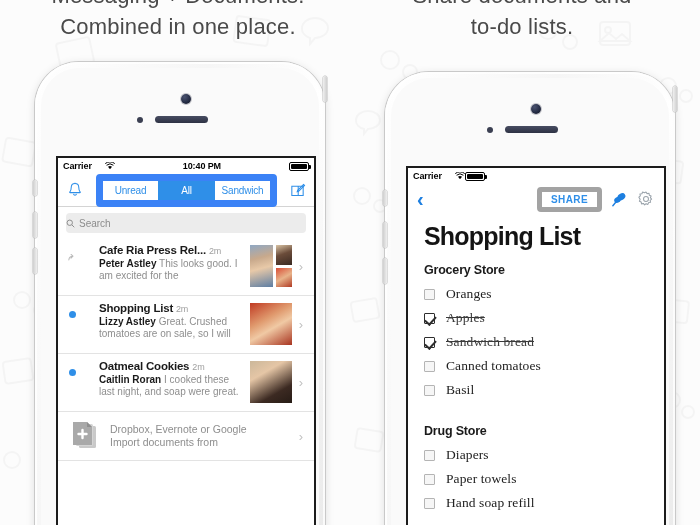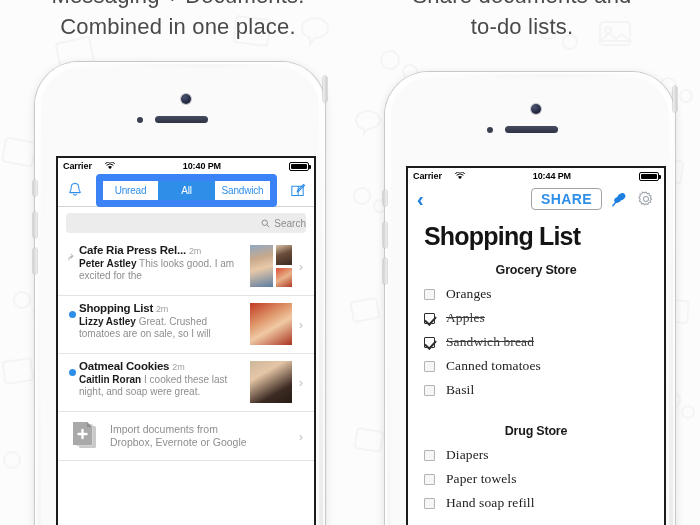--- a/index.html
+++ b/index.html
@@ -199,21 +199,21 @@
   .seg.active { background:#2f8fe8; color:#fff; }
 
   
   .searchwrap { padding:6px 8px 5px; background:#fff; }
   .searchbar {
     height:20px;
     background:#ececec;
     border-radius:4px;
     display:flex;
     align-items:center;
-    justify-content:flex-end;
+    justify-content:flex-start;
     gap:4px;
     color:#8c8c8c;
     font-size:10px;
   }
 
   
   .conv-list { background:#fff; }
   .conv {
     display:flex;
     padding:6px 8px 7px 8px;
@@ -225,21 +225,21 @@
     width:13px;
     flex:0 0 13px;
     padding-top:9px;
     display:flex;
     justify-content:center;
   }
   .dot-unread {
     width:7px; height:7px; border-radius:50%;
     background:#2f8fe8; display:block;
   }
-  .conv-body { flex:1; min-width:0; padding-right:4px; }
+  .conv-body { flex:1; min-width:0; padding-right:4px;margin-left:20px; }
   .conv-title {
     font-size:11.5px;
     font-weight:700;
     color:#1a1a1a;
     letter-spacing:-.2px;
     white-space:nowrap;
     overflow:hidden;
   }
   .conv-time {
     font-size:9px;
@@ -300,43 +300,42 @@
     height:30px;
     display:flex;
     align-items:center;
     padding:0 9px;
     background:#fff;
     gap:8px;
   }
   .back-chevron { color:#1d7fe0; font-size:20px; font-weight:700; line-height:1; }
   .nav-spacer { flex:1; }
   .share-btn {
-    border:1px solid #a3a3a3;
+    border:5px solid #a3a3a3;
     border-radius:4px;
     color:#2f8fe8;
-    font-size:14px;
+    font-size:10px;
     font-weight:700;
     letter-spacing:.4px;
     padding:2px 9px;
   }
   .doc-body { padding:8px 16px 0 16px; background:#fff; }
   .doc-title {
     font-size:25px;
     font-weight:700;
     color:#141414;
     letter-spacing:-.8px;
     margin-bottom:12px;
   }
   .sect-head {
     font-size:12.5px;
     font-weight:700;
     color:#1a1a1a;
     margin:8px 0 9px;
     letter-spacing:-.2px;
-    text-align:center;
   }
   .todo {
     display:flex;
     align-items:center;
     gap:11px;
     margin-bottom:8px;
   }
   .cbox {
     width:11px; height:11px;
     border:1px solid #b4b4b4;
@@ -542,22 +541,22 @@
             <div class="doc-icon">
               <svg width="26" height="30" viewBox="0 0 26 30">
                 <rect x="7" y="5" width="17" height="22" rx="1.5" fill="#c9c9c9"></rect>
                 <rect x="4" y="3" width="17" height="22" rx="1.5" fill="#d4d4d4"></rect>
                 <path d="M1 1 h14 l5 5 v18 h-19 z" fill="#a9a9a9"></path>
                 <path d="M15 1 v5 h5 z" fill="#8f8f8f"></path>
                 <path d="M10.5 9 v8 M6.5 13 h8" stroke="#fff" stroke-width="2.4" stroke-linecap="round"></path>
               </svg>
             </div>
             <div class="import-text">
+              <div>Dropbox, Evernote or Google</div>
               <div>Import documents from</div>
-              <div>Dropbox, Evernote or Google</div>
             </div>
             <div class="chev">›</div>
           </div>
         </div>
       </div>
     </div>
   </div>
 
   <div class="phone right">
     <div class="btn-side mute"></div>
@@ -574,21 +573,20 @@
 
         <div class="statusbar">
           <div class="sb-left">
             <span>Carrier</span>
             <svg width="10" height="8" viewBox="0 0 12 9">
               <path d="M6 8.4 L3.6 5.4 a3.8 3.8 0 0 1 4.8 0 Z" fill="#000"></path>
               <path d="M1.9 3.6 a6.3 6.3 0 0 1 8.2 0" stroke="#000" stroke-width="1.2" fill="none"></path>
               <path d="M0.3 1.6 a8.8 8.8 0 0 1 11.4 0" stroke="#000" stroke-width="1.2" fill="none"></path>
             </svg>
           </div>
-          <div class="sb-center">10:44 PM</div>
           <div class="sb-right">
             <span class="battery">
                 <i style="width:100%"></i>
               </span>
           </div>
         </div>
 
         <div class="navbar2">
           <span class="back-chevron">‹</span>
           <span class="nav-spacer"></span>

